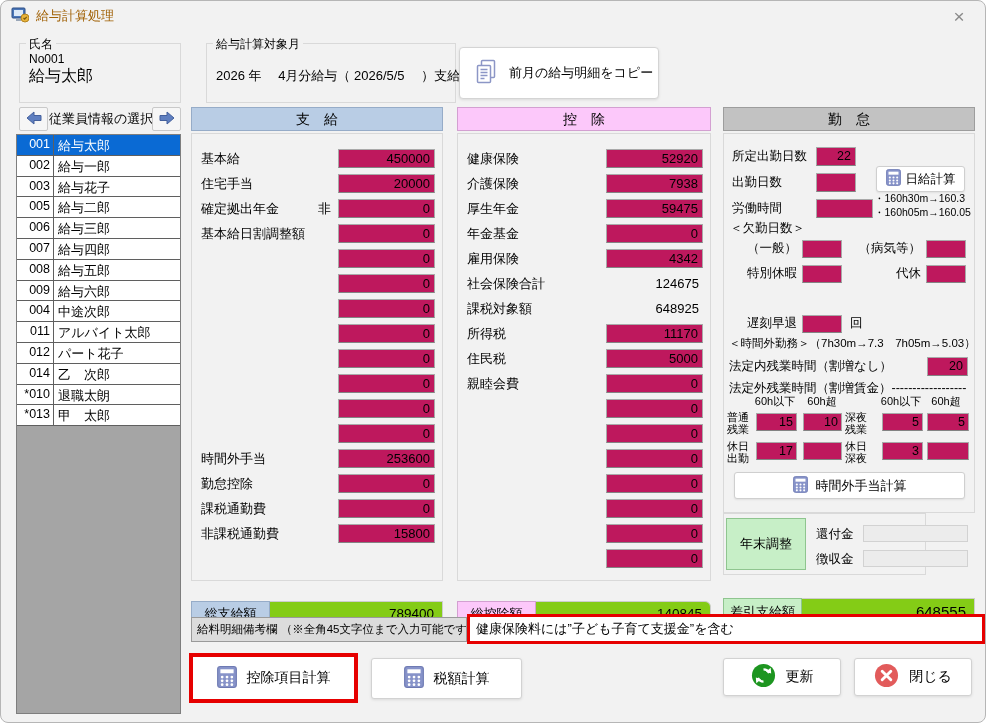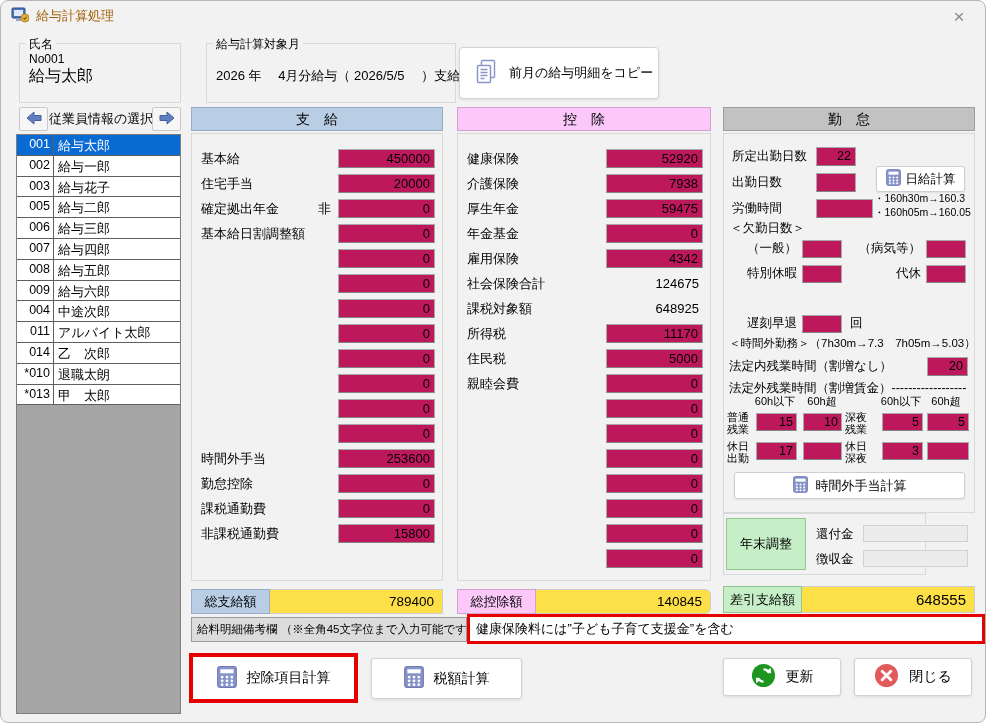--- a/index.html
+++ b/index.html
@@ -49,21 +49,21 @@
   #pay-panel{left:190px;top:132px;width:252px;height:448px;padding-top:12px;}
   #ded-panel{left:456px;top:132px;width:254px;height:448px;padding-top:12px;}
   .pd-row{display:flex;align-items:center;height:25px;padding:0 7px 0 9px;}
   .pd-lbl{flex:1;font-size:13px;white-space:nowrap;overflow:hidden;}
   .pd-tag{margin-right:7px;font-size:13px;}
   .field{background:#be185d;border:1px solid #a9a9a9;border-bottom-color:#838383;}
   .pd-field{width:97px;height:19px;line-height:17px;text-align:right;padding-right:4px;font-size:13px;flex:none;}
   .pd-ro{width:97px;text-align:right;padding-right:4px;font-size:13px;flex:none;}
 
   
-  .total-bar{position:absolute;height:25px;background:#fde047;border:1px solid #cdcdcd;display:flex;align-items:stretch;}
+  .total-bar{position:absolute;height:25px;background:#84cc16;border:1px solid #cdcdcd;display:flex;align-items:stretch;margin-top:12px;}
   #pay-total{left:190px;top:588px;width:252px;}
   #ded-total{left:456px;top:588px;width:254px;border-radius:6px;}
   #net-total{left:722px;top:585px;width:252px;height:27px;}
   .total-tag{width:79px;margin:-1px 0 -1px -1px;display:flex;align-items:center;justify-content:center;font-size:13px;}
   .tag-blue{background:#b9cde5;border:1px solid #96acc8;}
   .tag-pink{background:#fcc8fa;border:1px solid #d3a0d1;}
   .tag-green{background:#c7efc7;border:1px solid #8fc58f;}
   .total-val{flex:1;display:flex;align-items:center;justify-content:flex-end;padding-right:8px;font-size:13.5px;}
   #net-total .total-val{font-size:15px;}
 
@@ -230,20 +230,24 @@
       </div>
       <div class="emp-row">
         <div class="emp-code">004</div>
         <div class="emp-name">中途次郎</div>
       </div>
       <div class="emp-row">
         <div class="emp-code">011</div>
         <div class="emp-name">アルバイト太郎</div>
       </div>
       <div class="emp-row">
+        <div class="emp-code">012</div>
+        <div class="emp-name">パート花子</div>
+      </div>
+      <div class="emp-row">
         <div class="emp-code">014</div>
         <div class="emp-name">乙　次郎</div>
       </div>
       <div class="emp-row">
         <div class="emp-code">*010</div>
         <div class="emp-name">退職太朗</div>
       </div>
       <div class="emp-row">
         <div class="emp-code">*013</div>
         <div class="emp-name">甲　太郎</div>

